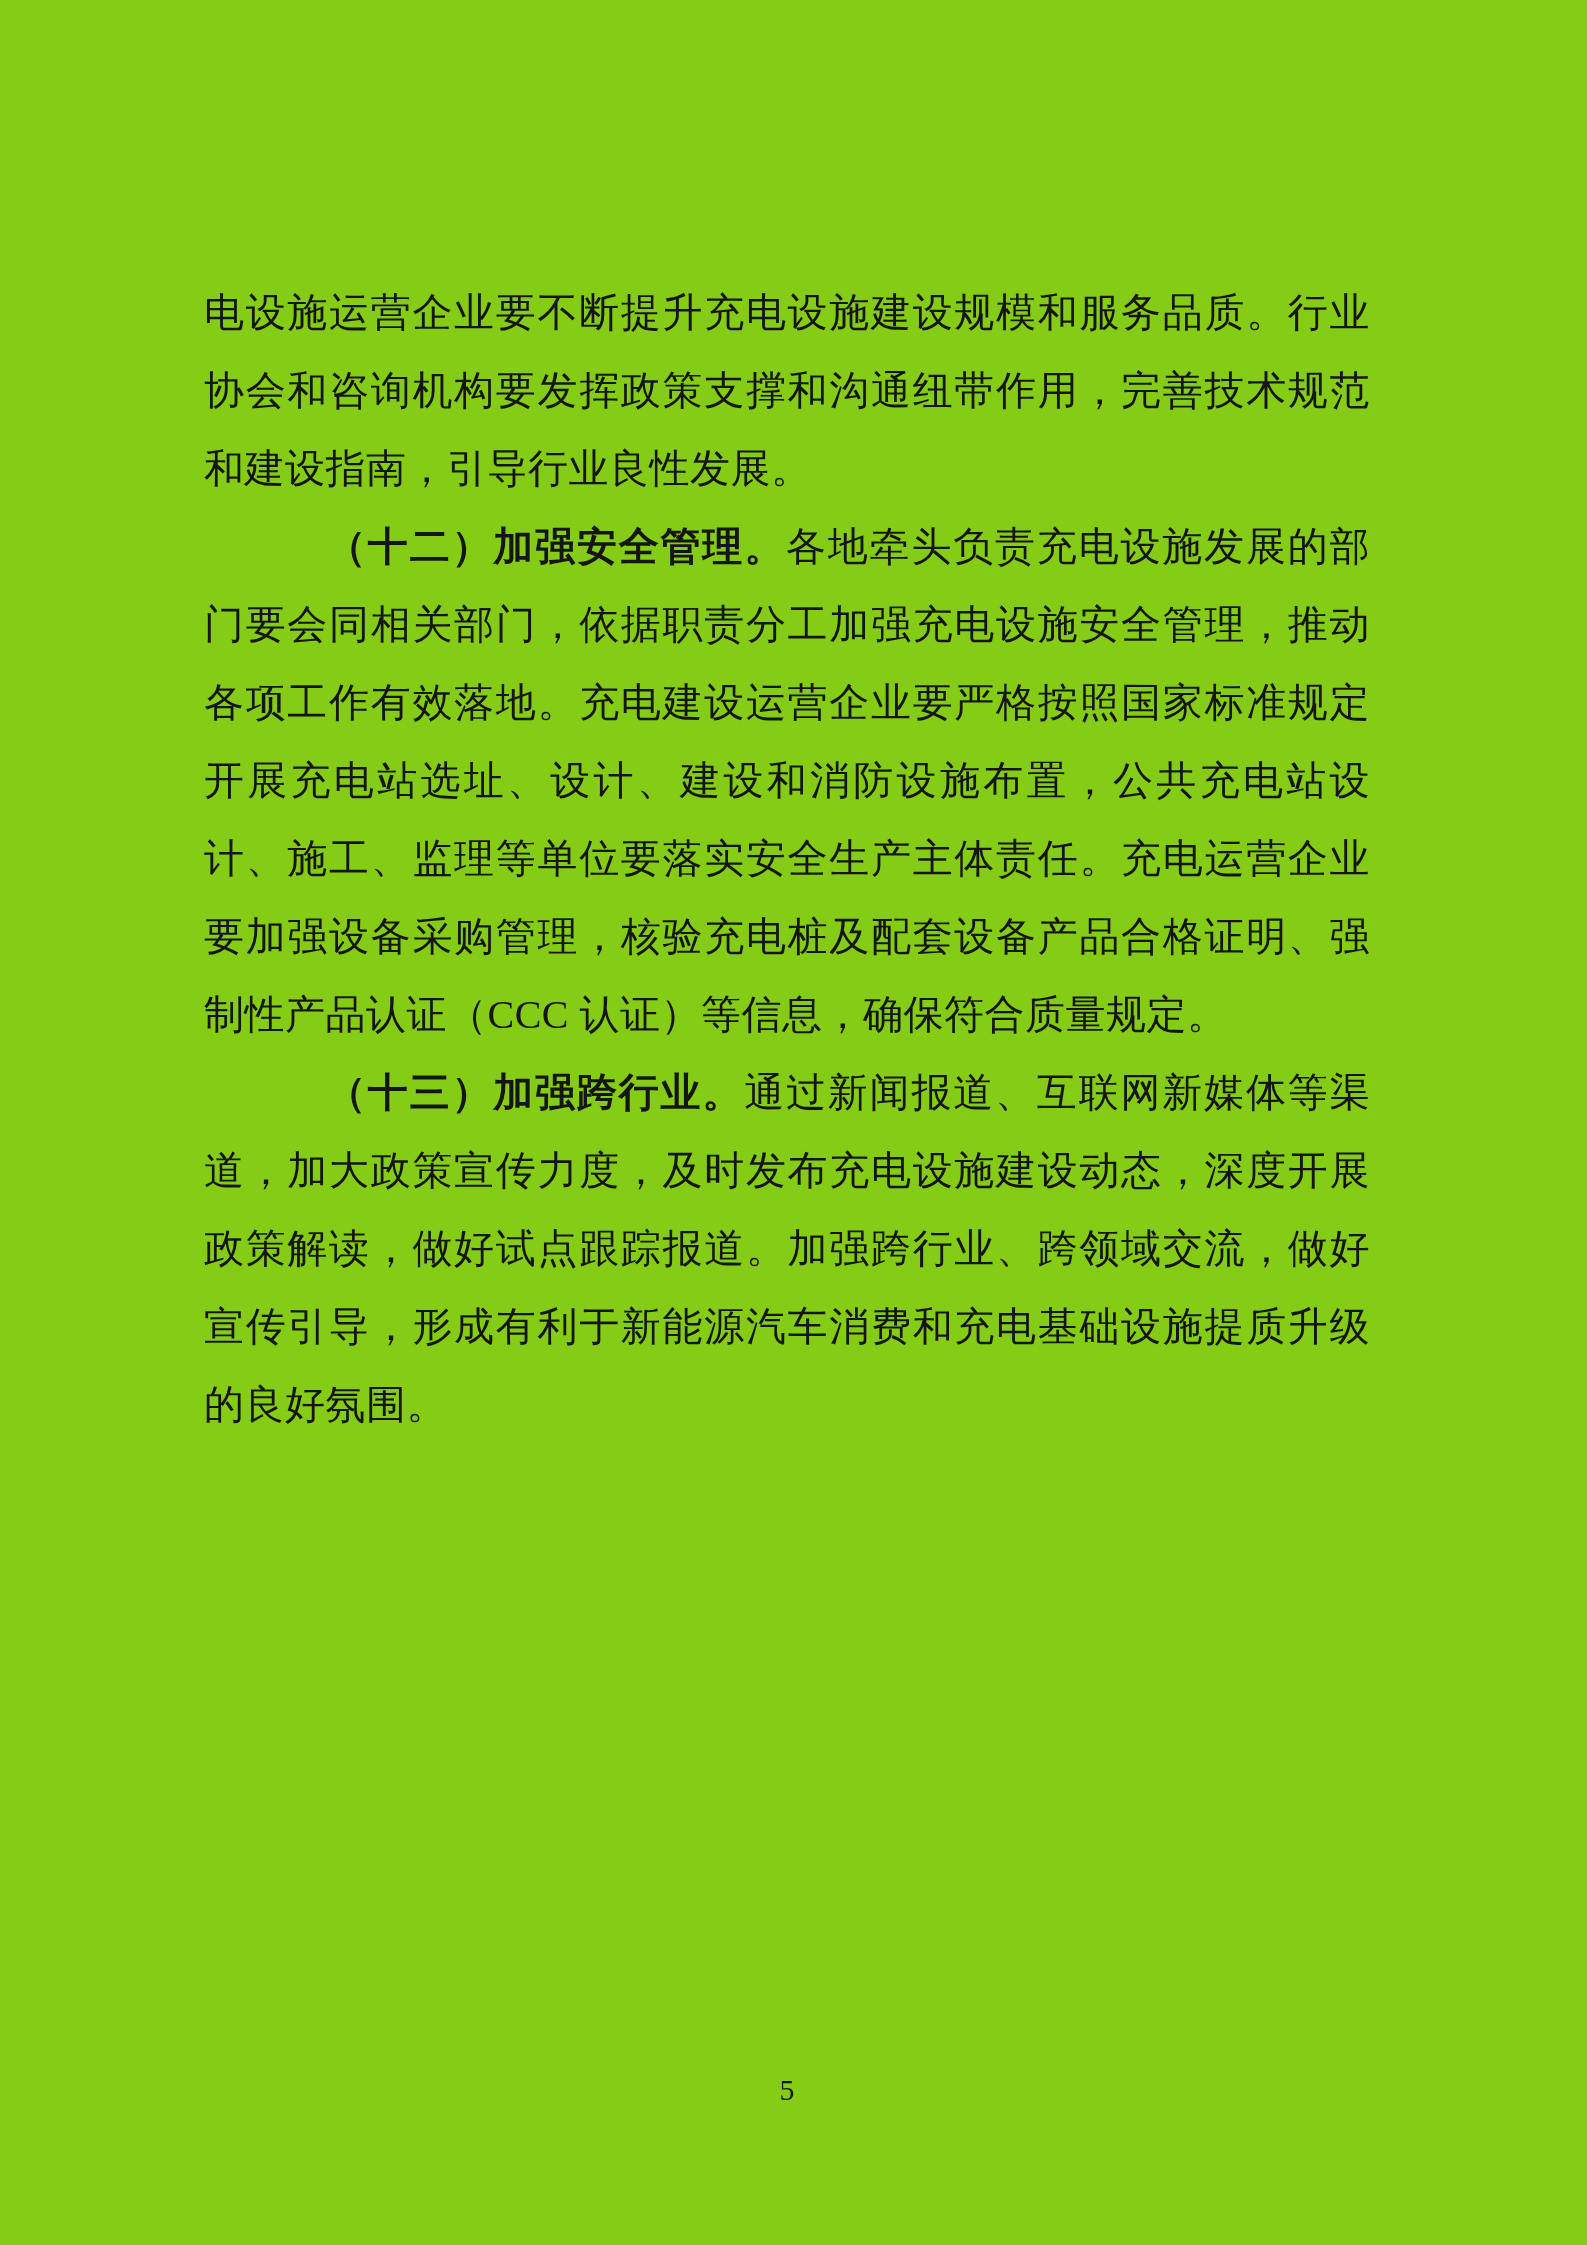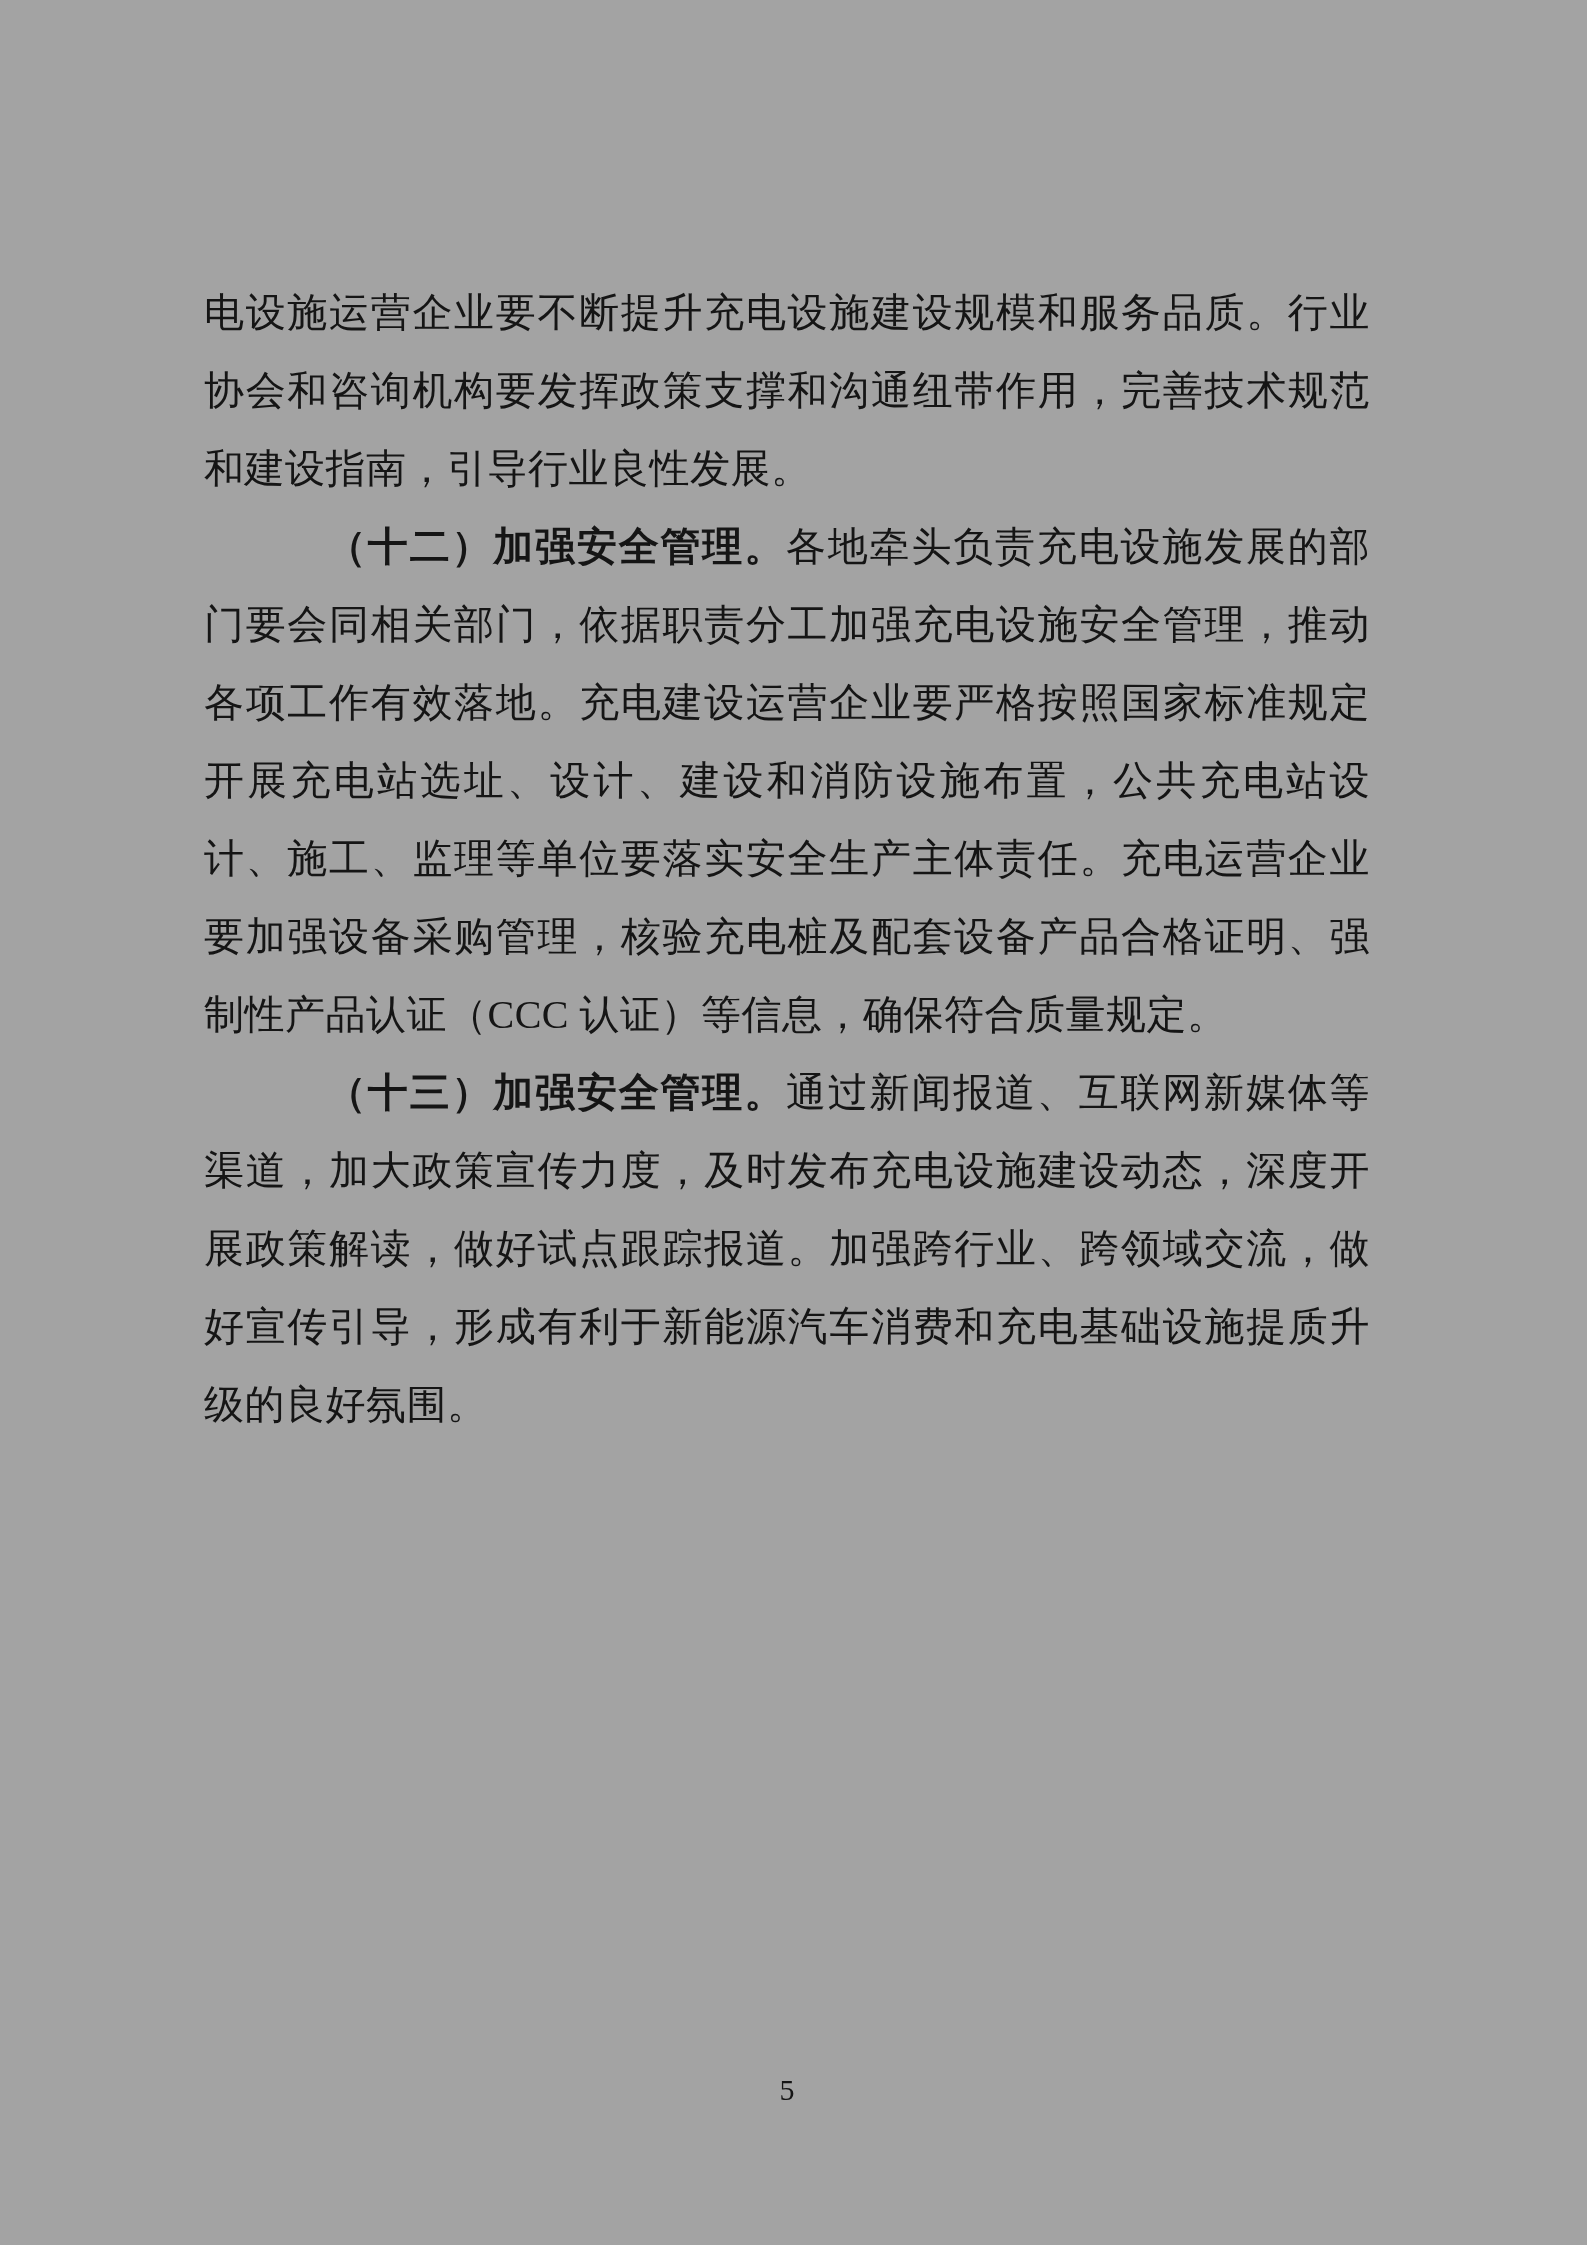--- a/index.html
+++ b/index.html
@@ -10,21 +10,21 @@
     width: 1587px;
     height: 2245px;
     background: #ffffff;
     position: relative;
     overflow: hidden;
     font-family: "Liberation Serif", "DejaVu Serif", serif;
   }
   .page {
     position: absolute;
     inset: 0;
-    background: #a3a3a3;
+    background: #84cc16;
   }
   .content {
     position: absolute;
     left: 204px;
     top: 274px;
     width: 1166px;
     color: #151515;
   }
   .content p {
     margin: 0;
@@ -53,16 +53,16 @@
     color: #151515;
   }
 </style>
 </head>
 <body>
 
 <div class="page">
   <div class="content">
     <p><span>电设施运营企业要不断提升充电设施建设规模和服务品质。行业协会和咨询机构要发挥政策支撑和沟通纽带作用，完善技术规范和建设指南，引导行业良性发展。</span></p>
     <p class="indent"><span class="lead">（十二）加强安全管理。</span><span>各地牵头负责充电设施发展的部门要会同相关部门，依据职责分工加强充电设施安全管理，推动各项工作有效落地。充电建设运营企业要严格按照国家标准规定开展充电站选址、设计、建设和消防设施布置，公共充电站设计、施工、监理等单位要落实安全生产主体责任。充电运营企业要加强设备采购管理，核验充电桩及配套设备产品合格证明、强制性产品认证（CCC 认证）等信息，确保符合质量规定。</span></p>
-    <p class="indent"><span class="lead">（十三）加强安全管理。</span><span>通过新闻报道、互联网新媒体等渠道，加大政策宣传力度，及时发布充电设施建设动态，深度开展政策解读，做好试点跟踪报道。加强跨行业、跨领域交流，做好宣传引导，形成有利于新能源汽车消费和充电基础设施提质升级的良好氛围。</span></p>
+    <p class="indent"><span class="lead">（十三）加强跨行业。</span><span>通过新闻报道、互联网新媒体等渠道，加大政策宣传力度，及时发布充电设施建设动态，深度开展政策解读，做好试点跟踪报道。加强跨行业、跨领域交流，做好宣传引导，形成有利于新能源汽车消费和充电基础设施提质升级的良好氛围。</span></p>
   </div>
   <div class="page-number">5</div>
 </div>
 
 </body></html>

